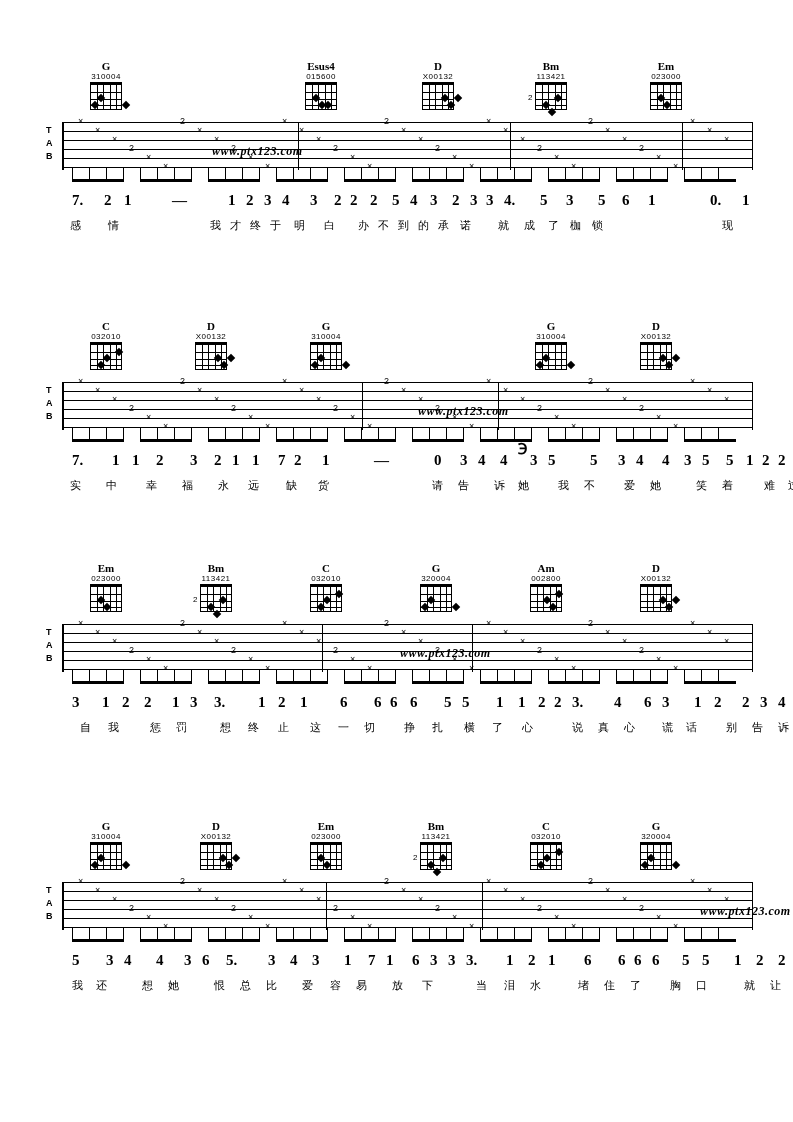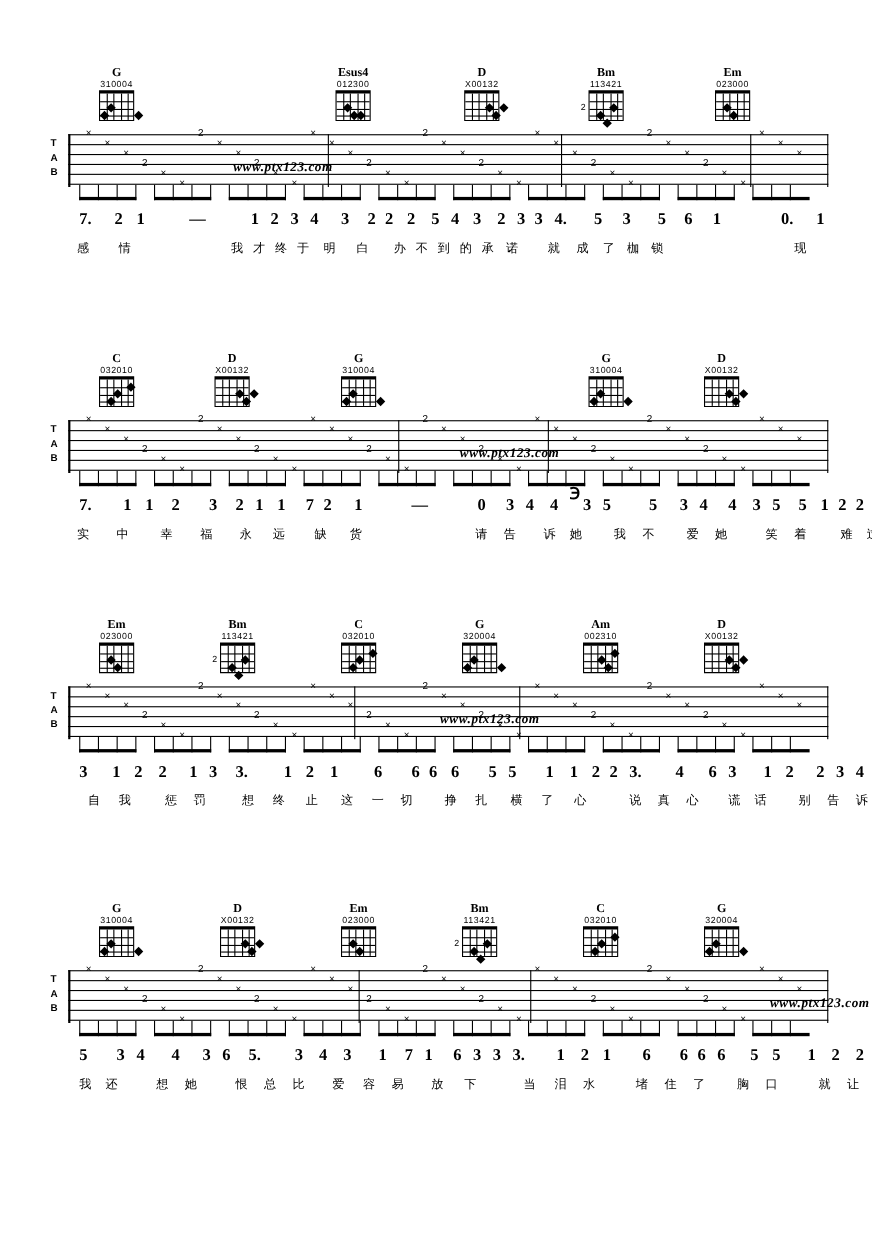--- a/index.html
+++ b/index.html
@@ -203,21 +203,21 @@
                 <div class="h" style="top: 13.6px;"></div>
                 <div class="h" style="top: 20.4px;"></div>
                 <div class="dot" style="left: 0.5px; top: 17.1px;"></div>
                 <div class="dot" style="left: 6.7px; top: 10.3px;"></div>
                 <div class="dot" style="left: 31.5px; top: 17.1px;"></div>
               </div>
             </div>
           </div>
           <div class="chord" style="left: 295px;">
             <div class="cname">Esus4</div>
-            <div class="cfret">012300</div>
+            <div class="cfret">015600</div>
             <div class="grid-wrap">
               <div class="grid">
                 <div class="v" style="left: 6.2px;"></div>
                 <div class="v" style="left: 12.4px;"></div>
                 <div class="v" style="left: 18.6px;"></div>
                 <div class="v" style="left: 24.8px;"></div>
                 <div class="h" style="top: 6.8px;"></div>
                 <div class="h" style="top: 13.6px;"></div>
                 <div class="h" style="top: 20.4px;"></div>
                 <div class="dot" style="left: 6.7px; top: 10.3px;"></div>
@@ -757,21 +757,21 @@
                 <div class="h" style="top: 13.6px;"></div>
                 <div class="h" style="top: 20.4px;"></div>
                 <div class="dot" style="left: 0.5px; top: 17.1px;"></div>
                 <div class="dot" style="left: 6.7px; top: 10.3px;"></div>
                 <div class="dot" style="left: 31.5px; top: 17.1px;"></div>
               </div>
             </div>
           </div>
           <div class="chord" style="left: 520px;">
             <div class="cname">Am</div>
-            <div class="cfret">002310</div>
+            <div class="cfret">002800</div>
             <div class="grid-wrap">
               <div class="grid">
                 <div class="v" style="left: 6.2px;"></div>
                 <div class="v" style="left: 12.4px;"></div>
                 <div class="v" style="left: 18.6px;"></div>
                 <div class="v" style="left: 24.8px;"></div>
                 <div class="h" style="top: 6.8px;"></div>
                 <div class="h" style="top: 13.6px;"></div>
                 <div class="h" style="top: 20.4px;"></div>
                 <div class="dot" style="left: 12.9px; top: 10.3px;"></div>

